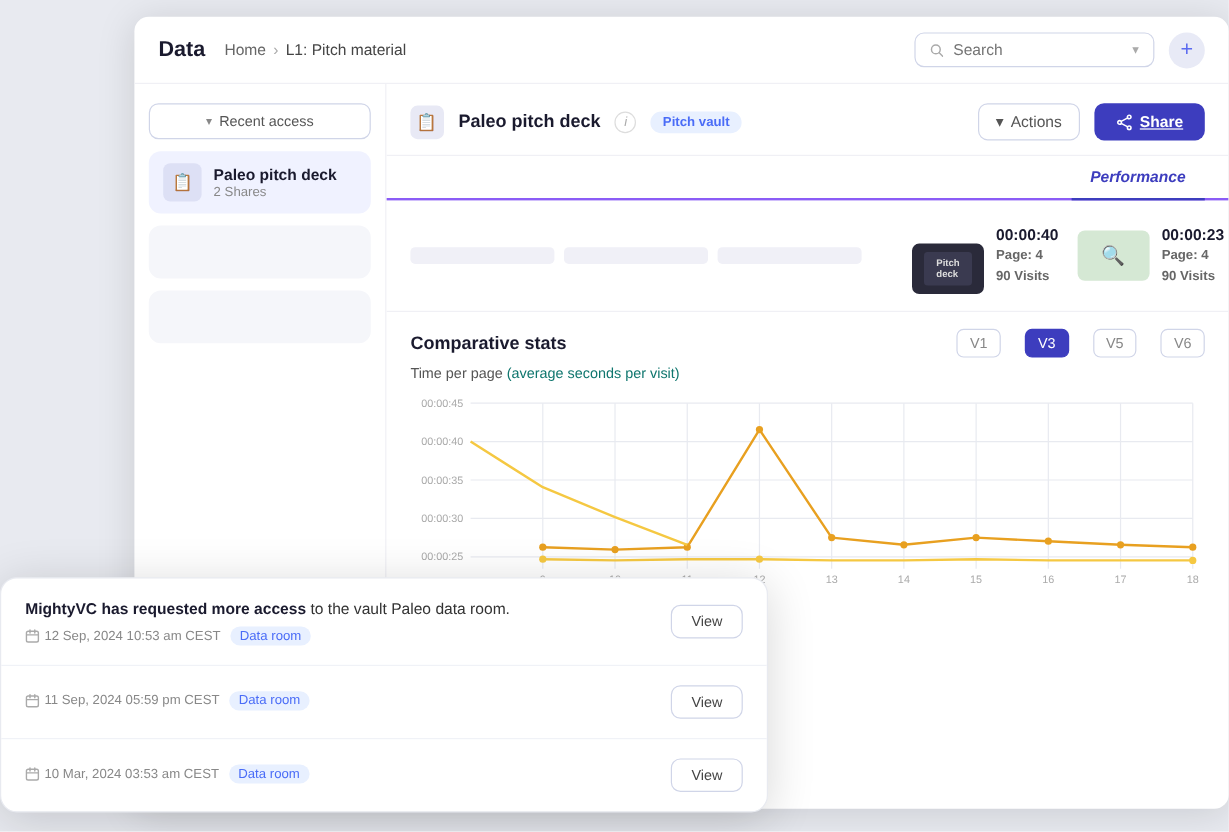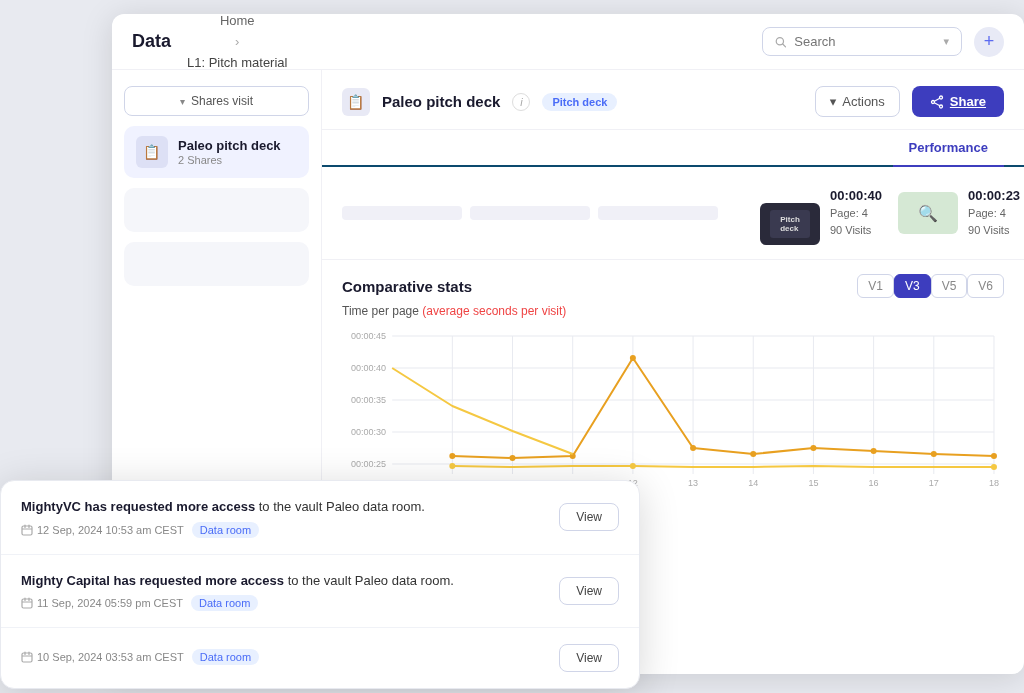--- a/index.html
+++ b/index.html
@@ -42,21 +42,20 @@
       font-weight: 700;
       color: #1a1a2e;
       margin-right: 4px;
     }
     .breadcrumb {
       display: flex;
       align-items: center;
       gap: 6px;
       font-size: 13px;
       color: #666;
-      flex-direction: column;
     }
     .breadcrumb-sep { color: #aaa; }
     .breadcrumb-current { color: #444; font-weight: 500; }
     .header-spacer { flex: 1; }
     .search-bar {
       display: flex;
       align-items: center;
       border: 1.5px solid #d0d5e8;
       border-radius: 8px;
       padding: 6px 12px;
@@ -216,22 +215,23 @@
       background: #3d3dbe;
       cursor: pointer;
       text-decoration: underline;
     }
 
     
     .tabs {
       display: flex;
       justify-content: flex-end;
       padding: 0 20px;
-      border-bottom: 2px solid #0c4a6e;
+      border-bottom: 2px solid #8b5cf6;
       flex-shrink: 0;
+      font-style: italic;
     }
     .tab {
       padding: 10px 16px;
       font-size: 13px;
       color: #888;
       cursor: pointer;
       border-bottom: 2px solid transparent;
       margin-bottom: -2px;
     }
     .tab.active {
@@ -257,71 +257,71 @@
       width: 60px;
       height: 42px;
       border-radius: 6px;
       background: #e8e9ef;
       overflow: hidden;
       flex-shrink: 0;
     }
     .page-thumb-dark { background: #2a2a3a; }
     .page-meta {}
     .page-time { font-size: 13px; font-weight: 600; color: #1a1a2e; }
-    .page-info { font-size: 11px; color: #666; margin-top: 2px; line-height: 1.5; }
+    .page-info { font-size: 11px; color: #666; margin-top: 2px; line-height: 1.5; font-weight: bold; }
 
     
     .stats-section {
       padding: 14px 20px 0 20px;
       flex: 1;
       overflow: hidden;
     }
     .stats-header {
       display: flex;
       align-items: center;
       justify-content: space-between;
       margin-bottom: 6px;
     }
     .stats-title { font-size: 15px; font-weight: 600; color: #1a1a2e; }
-    .version-tabs { display: flex; gap: 0; }
+    .version-tabs { display: flex; gap: 20px; }
     .version-tab {
       padding: 4px 10px;
       font-size: 12px;
       font-weight: 500;
       border: 1.5px solid #d0d5e8;
       border-radius: 6px;
       color: #888;
       cursor: pointer;
       background: #fff;
     }
     .version-tab.active {
       background: #3d3dbe;
       color: #fff;
       border-color: #3d3dbe;
     }
     .chart-label {
       font-size: 12px;
       color: #555;
       margin-bottom: 8px;
     }
-    .chart-label .avg { color: #ef4444; }
+    .chart-label .avg { color: #0f766e; }
     .chart-container {
       position: relative;
       width: 100%;
       height: 170px;
     }
 
     
     .chart-svg { width: 100%; height: 100%; }
 
     
     .notif-panel {
       position: absolute;
       left: 0;
-      bottom: 4px;
+      bottom: 16px;
       width: 640px;
       background: #fff;
       border-radius: 14px;
       box-shadow: 0 6px 40px rgba(0,0,0,0.16);
       padding: 0;
       z-index: 10;
       border: 1px solid #e8eaf0;
     }
     .notif-item {
       padding: 16px 20px;
@@ -378,40 +378,40 @@
       <span class="search-dropdown-arrow">▾</span>
     </div>
     <button class="add-btn">+</button>
   </div>
 
   <div class="body">
 
     <div class="sidebar">
       <button class="recent-visit-btn">
         <span class="arrow">▾</span>
-        <span>Shares visit</span>
+        <span>Recent access</span>
       </button>
       <div class="sidebar-item-active">
         <div class="sidebar-item-icon">📋</div>
         <div class="sidebar-item-text">
           <div class="sidebar-item-name">Paleo pitch deck</div>
           <div class="sidebar-item-sub">2 Shares</div>
         </div>
       </div>
       <div class="sidebar-placeholder"></div>
       <div class="sidebar-placeholder"></div>
     </div>
 
     <div class="main">
 
       <div class="doc-header">
         <div class="doc-icon">📋</div>
         <span class="doc-title">Paleo pitch deck</span>
         <span class="doc-info-dot" style="font-size:13px;color:#aaa;border:1.5px solid #ddd;border-radius:50%;width:18px;height:18px;display:flex;align-items:center;justify-content:center;font-style:italic;font-size:11px;">i</span>
-        <span class="pitch-deck-badge">Pitch deck</span>
+        <span class="pitch-deck-badge">Pitch vault</span>
         <div class="doc-header-spacer"></div>
         <button class="actions-btn">
           <span>▾</span>
           <span>Actions</span>
         </button>
         <button class="share-btn">
           <svg width="14" height="14" viewBox="0 0 14 14" fill="none">
             <circle cx="11" cy="2.5" r="1.5" stroke="white" stroke-width="1.3"></circle>
             <circle cx="11" cy="11.5" r="1.5" stroke="white" stroke-width="1.3"></circle>
             <circle cx="3" cy="7" r="1.5" stroke="white" stroke-width="1.3"></circle>
@@ -563,25 +563,20 @@
           <span>12 Sep, 2024 10:53 am CEST</span>
         </span>
         <span class="notif-badge">Data room</span>
       </div>
     </div>
     <button class="view-btn">View</button>
   </div>
 
   <div class="notif-item">
     <div class="notif-content">
-      <div class="notif-text">
-        <strong>Mighty Capital</strong>
-        <span> </span><strong>has requested more access</strong>
-        <span>to the vault Paleo data room.</span>
-      </div>
       <div class="notif-meta">
         <span class="notif-date">
           <svg width="12" height="12" viewBox="0 0 12 12" fill="none">
             <rect x="1" y="2" width="10" height="9" rx="1.5" stroke="#aaa" stroke-width="1.2"></rect>
             <line x1="4" y1="1" x2="4" y2="3.5" stroke="#aaa" stroke-width="1.2" stroke-linecap="round"></line>
             <line x1="8" y1="1" x2="8" y2="3.5" stroke="#aaa" stroke-width="1.2" stroke-linecap="round"></line>
             <line x1="1" y1="5" x2="11" y2="5" stroke="#aaa" stroke-width="1"></line>
           </svg>
           <span>11 Sep, 2024 05:59 pm CEST</span>
         </span>
@@ -594,20 +589,20 @@
   <div class="notif-item">
     <div class="notif-content">
       <div class="notif-meta">
         <span class="notif-date">
           <svg width="12" height="12" viewBox="0 0 12 12" fill="none">
             <rect x="1" y="2" width="10" height="9" rx="1.5" stroke="#aaa" stroke-width="1.2"></rect>
             <line x1="4" y1="1" x2="4" y2="3.5" stroke="#aaa" stroke-width="1.2" stroke-linecap="round"></line>
             <line x1="8" y1="1" x2="8" y2="3.5" stroke="#aaa" stroke-width="1.2" stroke-linecap="round"></line>
             <line x1="1" y1="5" x2="11" y2="5" stroke="#aaa" stroke-width="1"></line>
           </svg>
-          <span>10 Sep, 2024 03:53 am CEST</span>
+          <span>10 Mar, 2024 03:53 am CEST</span>
         </span>
         <span class="notif-badge">Data room</span>
       </div>
     </div>
     <button class="view-btn">View</button>
   </div>
 </div>
 
 </body></html>

